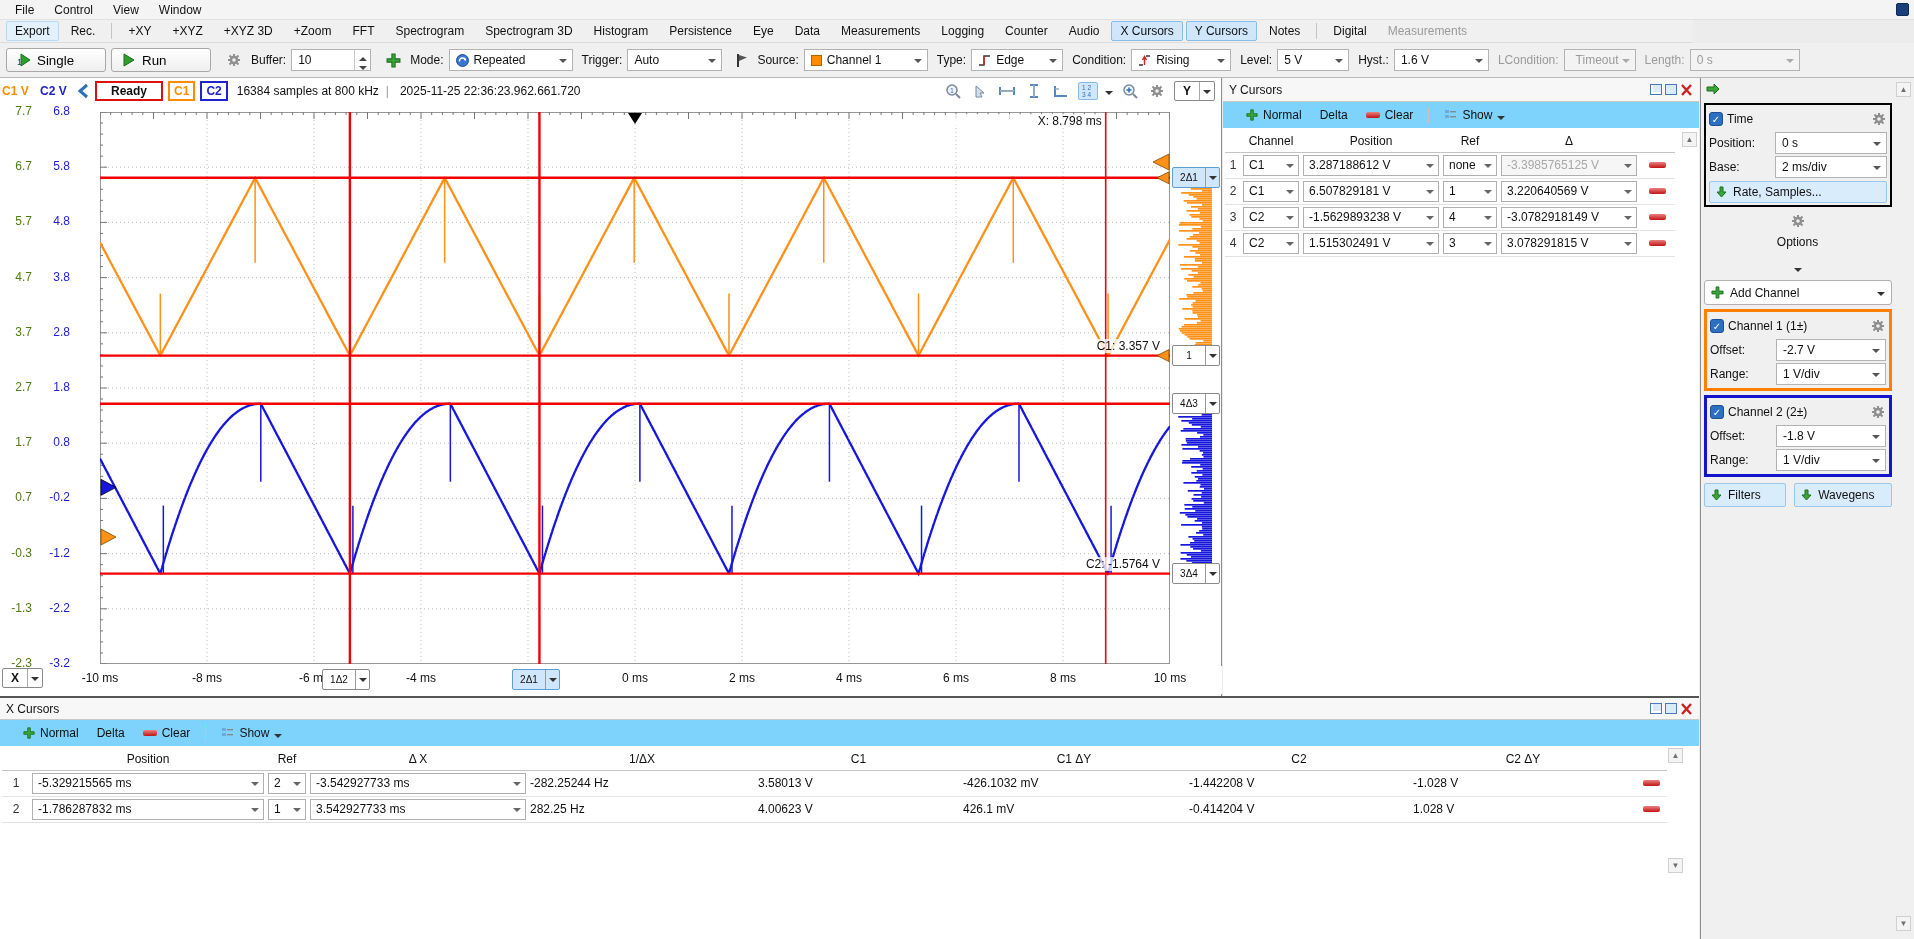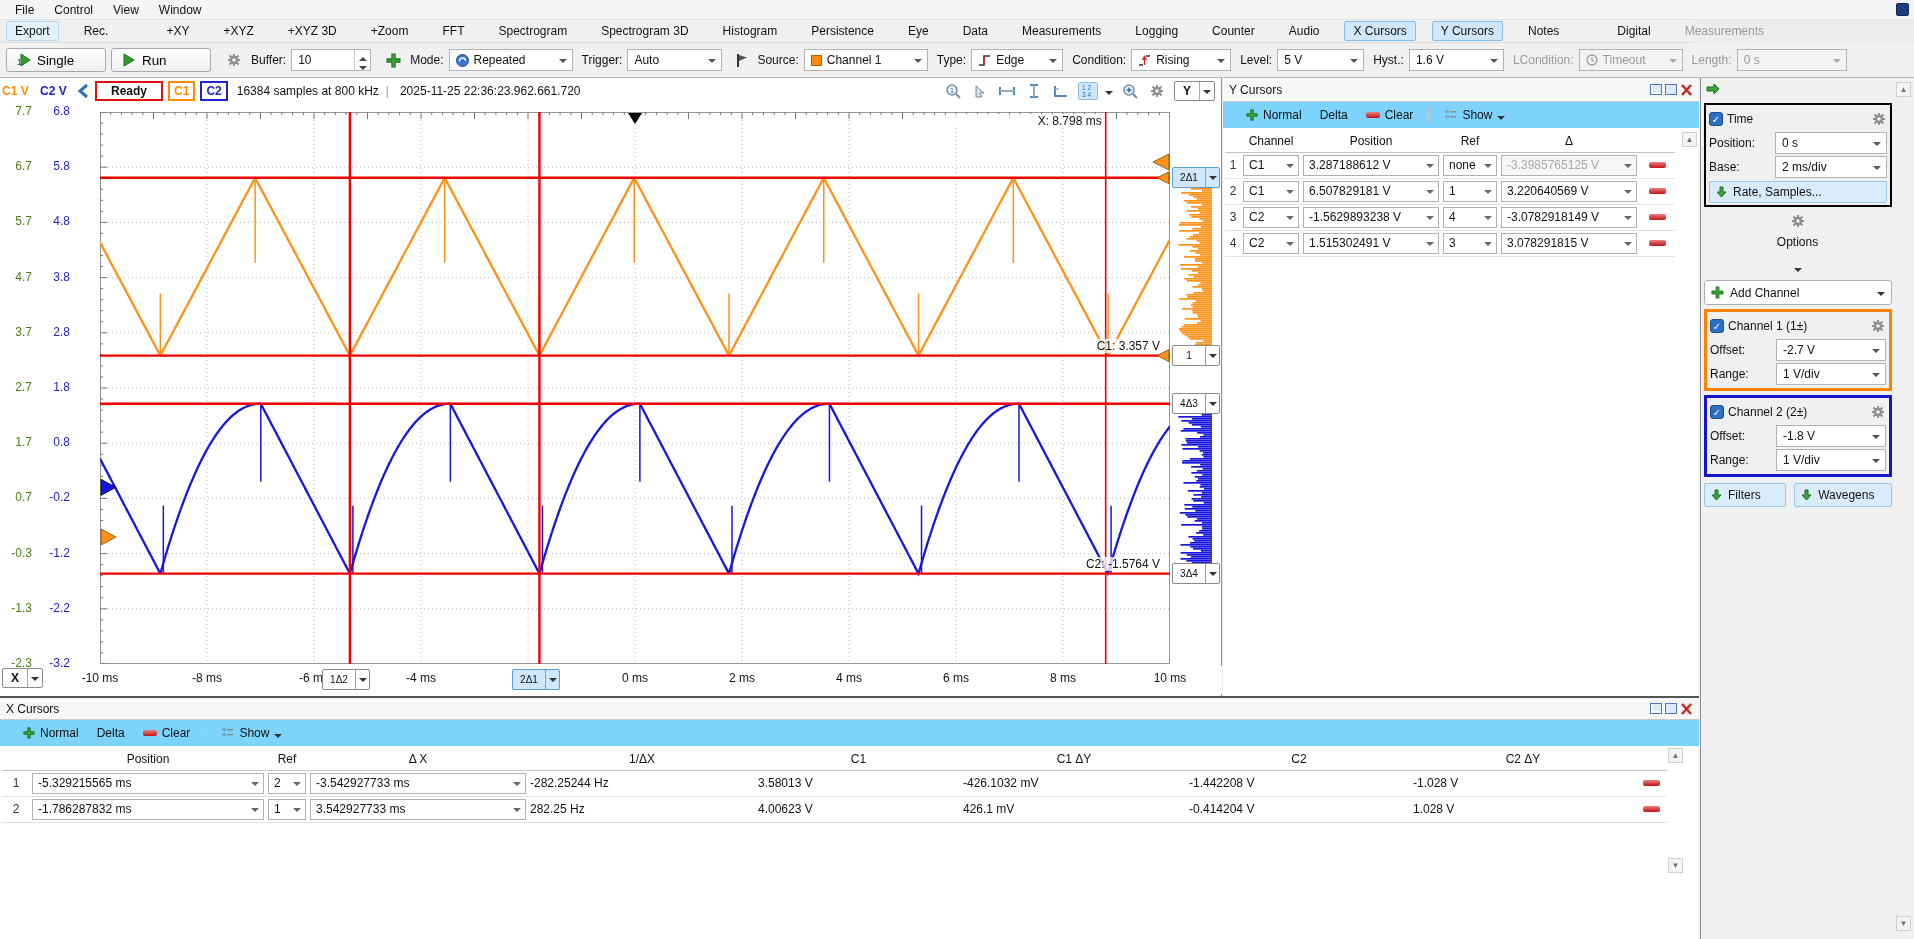--- a/index.html
+++ b/index.html
@@ -6,21 +6,21 @@
   body { width:1914px; height:939px; position:relative; overflow:hidden;
          background:#ececec; font-family:"Liberation Sans",sans-serif; font-size:12px; color:#111; }
 
   
   #menubar { position:absolute; left:0; top:0; width:1914px; height:20px; background:#f4f4f4;
              display:flex; align-items:center; padding-left:6px; gap:2px; border-bottom:1px solid #e2e2e2;}
   .menu-item { padding:2px 9px; cursor:default; }
   #win-icon { position:absolute; right:5px; top:3px; width:13px; height:13px; background:#1b3f7a;
               border:1px solid #0e2a55; border-radius:2px; }
   #viewbar { position:absolute; left:0; top:20px; width:1693px; height:23px; background:#f0f0f0;
-             display:flex; align-items:center; padding-left:6px; gap:16px; border-bottom:1px solid #dcdcdc;}
+             display:flex; align-items:center; padding-left:6px; gap:3px; border-bottom:1px solid #dcdcdc;}
   .view-item { padding:2px 8px; border:1px solid transparent; border-radius:2px; white-space:nowrap;}
   .view-item.hover { background:#e3f1fc; border-color:#b7d9f2; }
   .view-item.active { background:#cfe6fb; border-color:#86bce6; }
   .view-item.disabled { color:#9a9a9a; }
   .vsep { width:1px; height:16px; background:#c4c4c4; margin:0 4px; }
 
   
   #controlbar { position:absolute; left:0; top:43px; width:1914px; height:35px; background:#f0f0f0;
                 display:flex; align-items:center; gap:5px; padding-left:6px; border-bottom:1px solid #b9b9b9; }
   .btn { height:24px; background:linear-gradient(#ffffff,#efefef); border:1px solid #a8a8a8; border-radius:3px;
@@ -226,29 +226,29 @@
   </div>
   <span class="lbl">Condition:</span>
   <div class="sel" style="width:100px">
     <svg width="13" height="13" viewBox="0 0 13 13">
         <path d="M1 11 H5 M8 2 H12" stroke="#333" fill="none" stroke-width="1.4"></path>
         <path d="M6.5 11 V3 M4.5 6 L6.5 2.5 L8.5 6" stroke="#d22" fill="none" stroke-width="1.4"></path>
       </svg>
     <span>Rising</span>
   </div>
   <span class="lbl">Level:</span>
-  <div class="sel" style="width:87px">
+  <div class="sel" style="width:72px">
     <span>5 V</span>
   </div>
   <span class="lbl">Hyst.:</span>
   <div class="sel" style="width:95px">
     <span>1.6 V</span>
   </div>
   <span class="lbl dis">LCondition:</span>
-  <div class="sel gray" style="width:104px">
+  <div class="sel gray" style="width:72px">
     <svg width="12" height="12" viewBox="0 0 12 12">
         <circle cx="6" cy="6" r="5" fill="none" stroke="#9a9a9a" stroke-width="1.3"></circle>
         <path d="M6 3 V6 L8 7.5" stroke="#9a9a9a" fill="none" stroke-width="1.2"></path>
       </svg>
     <span>Timeout</span>
   </div>
   <span class="lbl dis">Length:</span>
   <div class="sel gray" style="width:110px">
     <span>0 s</span>
   </div>

